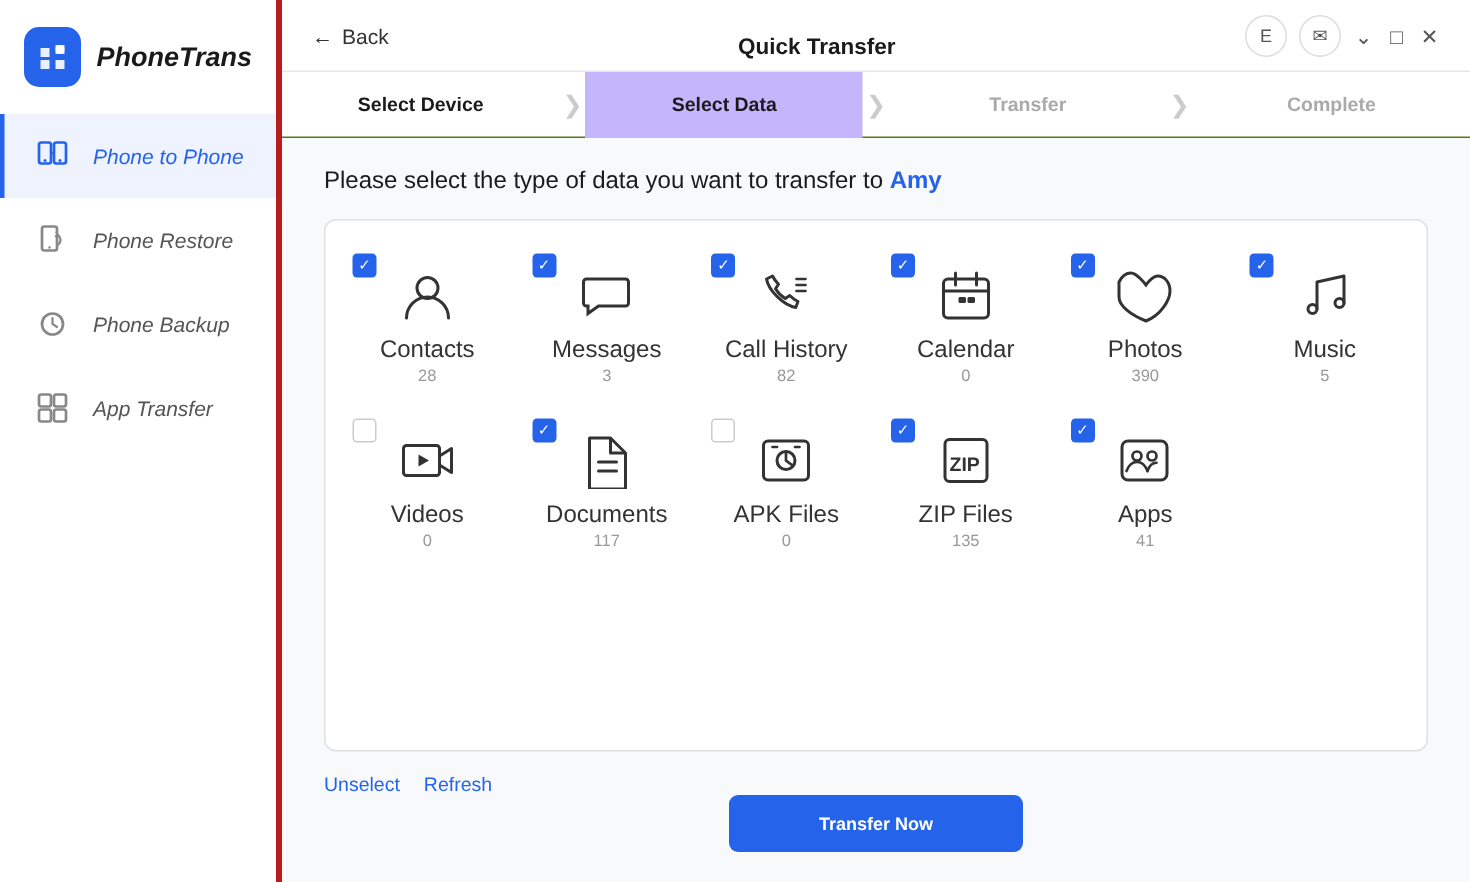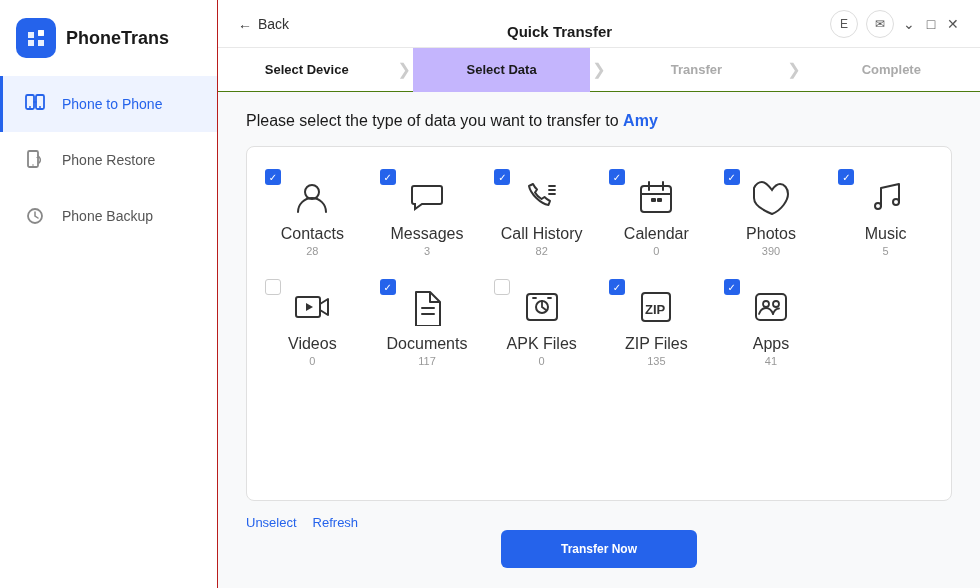--- a/index.html
+++ b/index.html
@@ -1,25 +1,26 @@
 <!DOCTYPE html>
 <html><head>
   <meta charset="utf-8">
   <style>
     * { box-sizing: border-box; margin: 0; padding: 0; }
     body { font-family: -apple-system, BlinkMacSystemFont, 'Segoe UI', sans-serif; width: 980px; height: 588px; overflow: hidden; display: flex; background: #f0f0f0; }
 
     
     .sidebar {
-      width: 218px;
+      width: 188px;
       background: #fff;
-      border-right: 1px solid #b91c1c;
+      border-right: 4px solid #b91c1c;
       display: flex;
       flex-direction: column;
       height: 588px;
+      font-style: italic;
     }
     .sidebar-logo {
       display: flex;
       align-items: center;
       padding: 18px 16px;
       gap: 10px;
     }
     .logo-icon {
       width: 40px; height: 40px;
       background: #2563eb;
@@ -288,20 +289,31 @@
     <div class="nav-item">
       <span class="nav-icon">
         <svg width="22" height="22" viewBox="0 0 22 22" fill="none">
           <circle cx="11" cy="11" r="7" stroke="#888" stroke-width="1.8"></circle>
           <path d="M11 7v4l3 2" stroke="#888" stroke-width="1.5" stroke-linecap="round"></path>
         </svg>
       </span>
       <span>Phone Backup</span>
     </div>
 
+    <div class="nav-item">
+      <span class="nav-icon">
+        <svg width="22" height="22" viewBox="0 0 22 22" fill="none">
+          <rect x="2" y="2" width="8" height="8" rx="1.5" stroke="#888" stroke-width="1.8"></rect>
+          <rect x="12" y="2" width="8" height="8" rx="1.5" stroke="#888" stroke-width="1.8"></rect>
+          <rect x="2" y="12" width="8" height="8" rx="1.5" stroke="#888" stroke-width="1.8"></rect>
+          <rect x="12" y="12" width="8" height="8" rx="1.5" stroke="#888" stroke-width="1.8"></rect>
+        </svg>
+      </span>
+      <span>App Transfer</span>
+    </div>
   </nav>
 </div>
 
 <div class="main">
 
   <div class="titlebar">
     <div class="titlebar-back">
       <span>←</span>
       <span>Back</span>
     </div>

